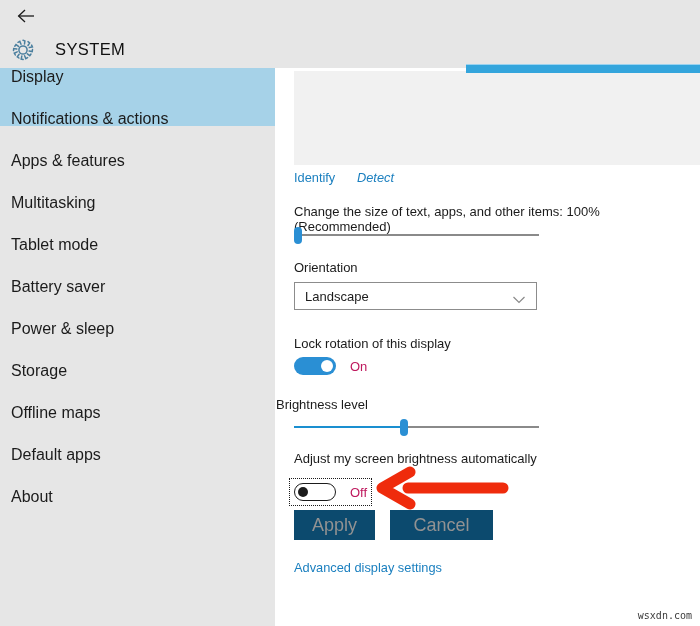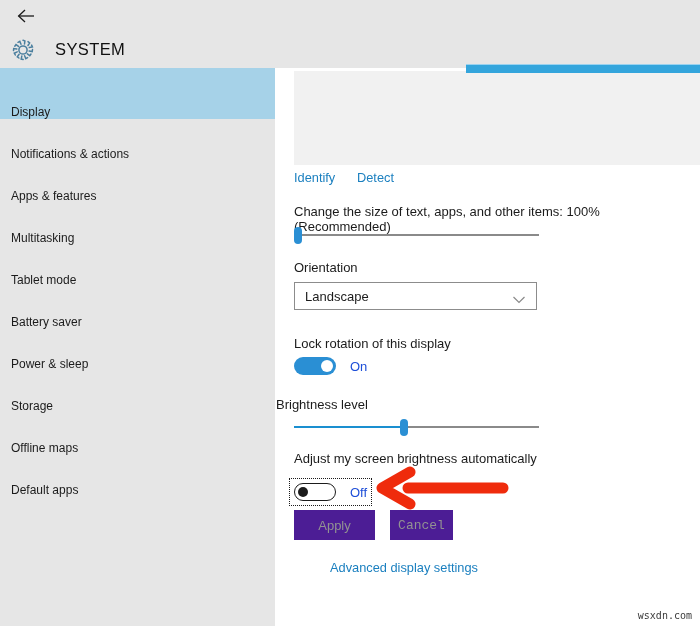--- a/index.html
+++ b/index.html
@@ -62,25 +62,25 @@
   
   .sidebar {
     position: absolute;
     left: 0; top: 68px;
     width: 275px; height: 558px;
     background: #e6e6e6;
   }
   .side-item {
     position: absolute;
     left: 0;
-    width: 275px; height: 51px;
-    display: flex; align-items: flex-end;
+    width: 275px; height: 58px;
+    display: flex; align-items: flex-start;
     box-sizing: border-box;
     padding-left: 11px;
-    font-size: 12px;
+    font-size: 16px;
     color: #1b1b1b;
     cursor: default;
   }
   .side-item.active {
     background: #a6d2e8;
   }
 
   
   .content {
     position: absolute;
@@ -105,22 +105,22 @@
     box-sizing: border-box;
   }
 
   .link {
     position: absolute;
     font-size: 12.8px;
     color: #1a7fbf;
     cursor: pointer;
   }
   #identify-link { left: 294px; top: 170px; }
-  #detect-link   { left: 357px; top: 170px; }
-  #advanced-link { left: 294px; top: 560px; margin-left: 36px; }
+  #detect-link   { left: 357px; top: 170px; font-style: italic; }
+  #advanced-link { left: 294px; top: 560px; }
 
   .label {
     position: absolute;
     font-size: 13px;
     color: #1b1b1b;
   }
   #scale-label       { left: 294px; top: 204px; }
   #orientation-label { left: 294px; top: 260px; }
   #lockrot-label     { left: 294px; top: 336px; }
   #brightness-label  { left: 276px; top: 397px; }
@@ -196,44 +196,44 @@
   .toggle.off .knob {
     position: absolute;
     left: 3px; top: 3px;
     width: 10px; height: 10px;
     border-radius: 50%;
     background: #1b1b1b;
   }
   .toggle-state {
     margin-left: 14px;
     font-size: 13px;
-    color: #1d4ed8;
+    color: #be185d;
   }
   .focus-ring {
     position: absolute;
     left: -5px; top: -5px;
     right: -5px; bottom: -5px;
     border: 1px dotted #1b1b1b;
     pointer-events: none;
   }
   #autobright-inner { position: relative; display: flex; align-items: center; margin-top: 13px; }
 
   
   .btn {
     position: absolute;
     height: 30px;
-    background: #4c1d95;
+    background: #0c4a6e;
     border: none;
     font-family: "Liberation Sans", sans-serif;
-    font-size: 13px;
+    font-size: 18px;
     color: #929292;
     cursor: default;
   }
   #apply-button  { left: 294px; top: 510px; width: 81px; }
-  #cancel-button { left: 390px; top: 510px; width: 63px; font-family: Liberation Mono, monospace; }
+  #cancel-button { left: 390px; top: 510px; width: 103px; }
 
   
   .red-arrow {
     position: absolute;
     left: 370px; top: 466px;
     width: 140px; height: 48px;
     pointer-events: none;
   }
 
   
@@ -307,20 +307,23 @@
     </div>
   <div class="side-item" style="top:294px">
       <span>Storage</span>
     </div>
   <div class="side-item" style="top:336px">
       <span>Offline maps</span>
     </div>
   <div class="side-item" style="top:378px">
       <span>Default apps</span>
     </div>
+  <div class="side-item" style="top:420px">
+      <span>About</span>
+    </div>
 </div>
 
 <div class="content">
   <div class="preview"></div>
 </div>
 
 <div class="preview-bar"></div>
 
 <a class="link" id="identify-link">Identify</a>
 <a class="link" id="detect-link">Detect</a>

